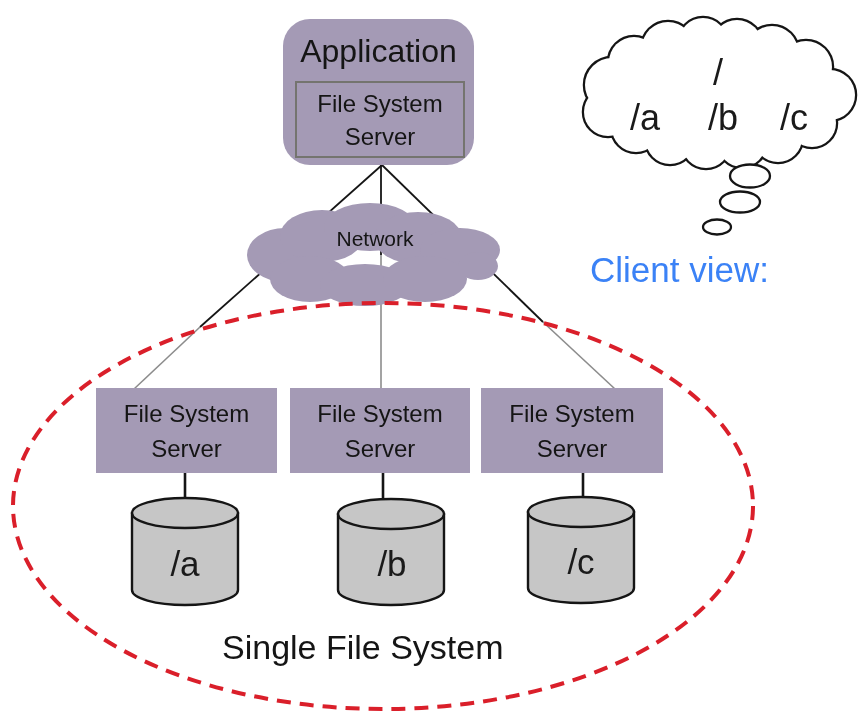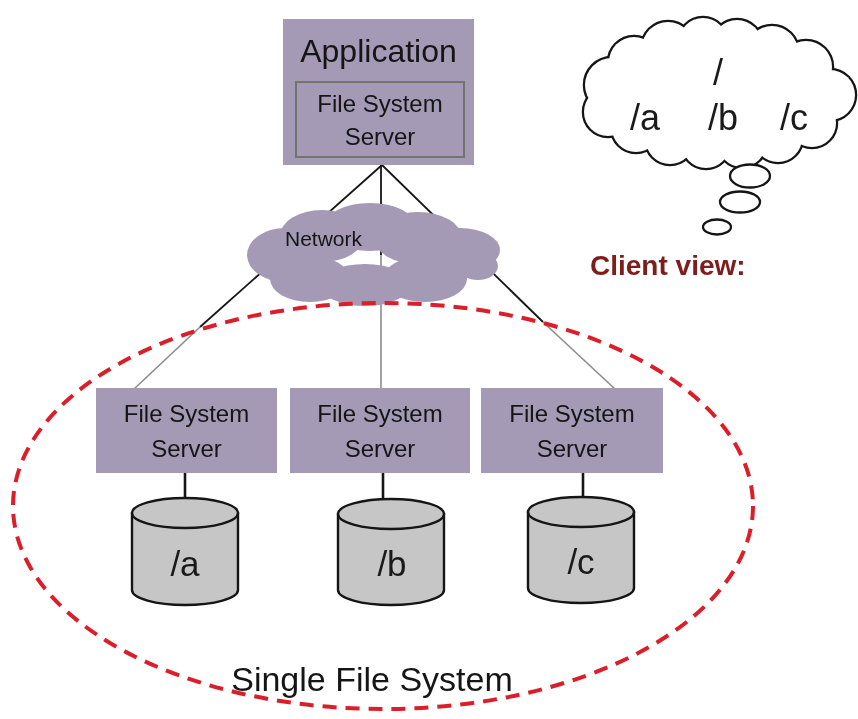--- a/index.html
+++ b/index.html
@@ -21,20 +21,21 @@
   .connector  { stroke: var(--outline-black, #151515); stroke-width: 2.6; fill: none; }
   .cyl        { fill: var(--cylinder-fill, #c6c6c6); stroke: var(--outline-black, #151515); stroke-width: 2.4; }
   .tc-stroke  { fill: none; stroke: var(--outline-black, #151515); stroke-width: 4.5; }
   .tc-fill    { fill: #ffffff; stroke: none; }
   .bubble     { fill: #ffffff; stroke: var(--outline-black, #151515); stroke-width: 2.3; }
 
   
   .app-box {
     position: absolute; left: 283px; top: 19px; width: 191px; height: 146px;
     background: var(--box-purple, #a49ab5);
+    border-radius: 27px;
   }
   .app-title {
     position: absolute; left: 0; top: 16px; width: 100%;
     text-align: center; font-size: 32px; line-height: 32px; color: #151515;
   }
   .client-box {
     position: absolute; left: 12px; top: 62px; width: 166px; height: 73px;
     border: 2px solid var(--inner-box-border, #74746f);
     display: flex; flex-direction: column; align-items: center; justify-content: center;
     font-size: 24px; line-height: 33px; color: #151515; text-align: center;
@@ -44,39 +45,39 @@
     background: var(--box-purple, #a49ab5);
     display: flex; flex-direction: column; align-items: center; justify-content: center;
     font-size: 24px; line-height: 35px; color: #151515; text-align: center;
   }
   .server-1 { left: 96px;  width: 181px; }
   .server-2 { left: 290px; width: 180px; }
   .server-3 { left: 481px; width: 182px; }
 
   .net-label {
     position: absolute; left: 285px; top: 224px; width: 180px;
-    font-size: 21px; line-height: 29px; color: #151515;
+    text-align: center; font-size: 21px; line-height: 29px; color: #151515;
   }
 
   .disk-label {
     position: absolute; width: 100px; top: 544px; height: 38px;
     text-align: center; font-size: 35px; line-height: 40px; color: #1a1a1a;
   }
   .disk-a { left: 135px; }
   .disk-b { left: 342px; }
   .disk-c { left: 531px; top: 542px; }
 
   .enclosure-label {
-    position: absolute; left: 222px; top: 660px; width: 300px;
-    text-align: center; font-size: 34px; color: #151515;
+    position: absolute; left: 222px; top: 628px; width: 300px;
+    text-align: left; font-size: 34px; color: #151515;
   }
 
   .client-view-caption {
     position: absolute; left: 590px; top: 250px; width: 250px;
-    font-size: 28px; font-weight: bold; color: #7f1d1d;
+    font-size: 35px; font-weight: normal; color: #3b82f6;
   }
 
   .cloud-root {
     position: absolute; left: 678px; top: 52px; width: 80px;
     text-align: center; font-size: 36px; color: #1a1a1a;
   }
   .cloud-child {
     position: absolute; top: 97px; width: 80px;
     text-align: center; font-size: 36px; color: #1a1a1a;
   }

